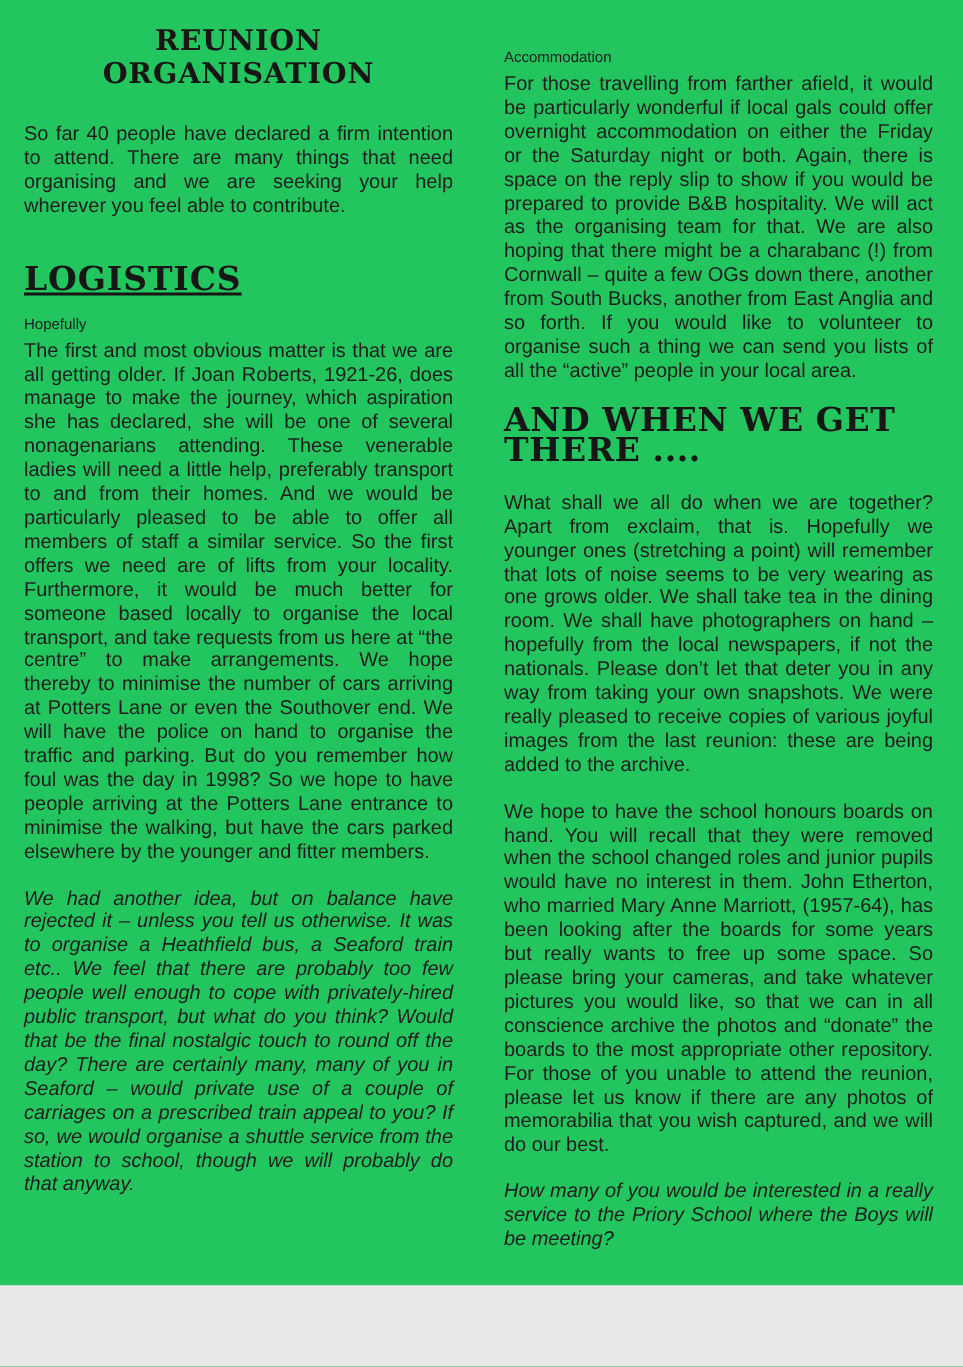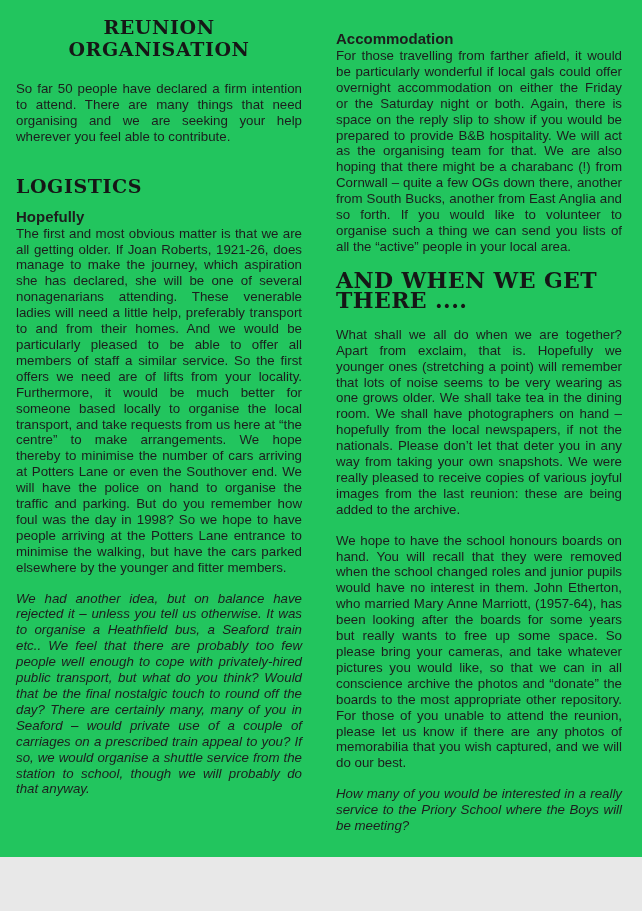--- a/index.html
+++ b/index.html
@@ -29,48 +29,49 @@
     letter-spacing: 0.6px;
     color: #161616;
   }
   .page-title {
     font-size: 19px;
     line-height: 22px;
     text-align: center;
     margin: 8px 0 21px;
   }
   .logistics-heading {
-    font-size: 19px;
+    font-size: 22px;
     line-height: 21px;
     margin: 31px 0 11px;
+    text-decoration: underline;
   }
   .and-when-heading {
     font-size: 22px;
     line-height: 20px;
     margin: 2px 0 17px;
     letter-spacing: 0.4px;
   }
   .subheading {
-    font-weight: bold;
-    font-size: 15px;
+    font-weight: normal;
+    font-size: 10px;
     line-height: 17px;
     margin: 0 0 1px;
   }
   .accommodation-heading { margin-top: 22px; }
 </style>
 </head>
 <body>
 
 <div class="page">
   <div class="columns">
 
     <div class="col">
       <h1 class="display-heading page-title">REUNION ORGANISATION</h1>
 
-      <p><span>So far 50 people have declared a firm intention to attend.  There are many things that need organising and we are seeking your help wherever you feel able to contribute.</span></p>
+      <p><span>So far 40 people have declared a firm intention to attend.  There are many things that need organising and we are seeking your help wherever you feel able to contribute.</span></p>
 
       <h2 class="display-heading logistics-heading">LOGISTICS</h2>
 
       <h3 class="subheading">Hopefully</h3>
       <p><span>The first and most obvious matter is that we are all getting older.  If </span><b>Joan Roberts, 1921-26,</b><span> does manage to make the journey, which aspiration she has declared, she will be one of several nonagenarians attending.  These venerable ladies will need a little help, preferably transport to and from their homes.  And we would be particularly pleased to be able to offer all members of staff a similar service.  So the first offers we need are of </span><b>lifts</b><span> from your locality.  Furthermore, it would be much better for someone based locally to </span><b>organise the local transport</b><span>, and take requests from us here at “the centre” to make arrangements.  We hope thereby to minimise the number of cars arriving at Potters Lane or even the Southover end.  We will have the police on hand to organise the traffic and parking.  But do you remember how foul was the day in 1998?  So we hope to have people arriving at the Potters Lane entrance to minimise the walking, but have the cars parked elsewhere by the younger and fitter members.</span></p>
 
       <p class="last"><span>We had another idea, but on balance have rejected it – unless you tell us otherwise.  It was to organise a Heathfield bus, a Seaford train etc..  We feel that there are probably too few people well enough to cope with privately-hired public transport, but what do you think?  Would that be the final nostalgic touch to round off the day?  There are certainly many, many of you in Seaford – would private use of a couple of carriages on a prescribed train appeal to you?  If so, we would organise a shuttle service from the station to school, though we will probably do that anyway.</span></p>
     </div>
 
     <div class="col">

